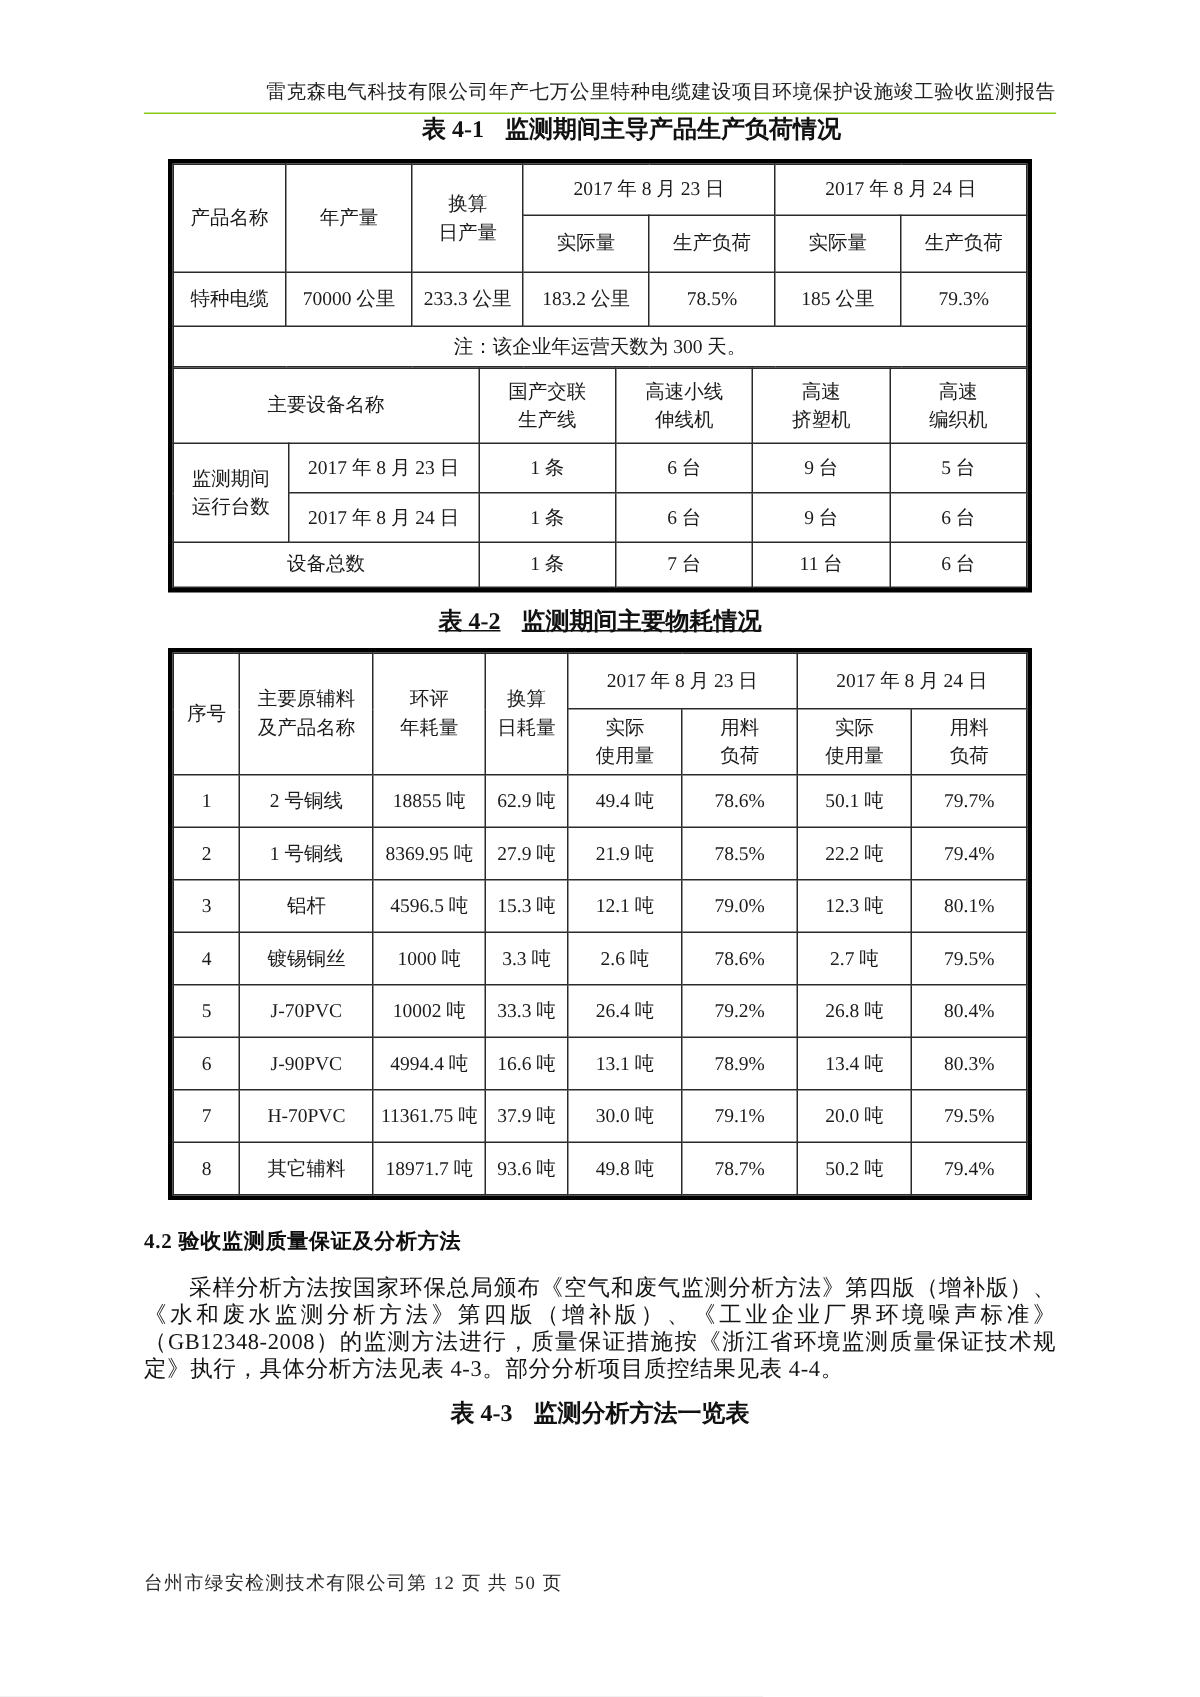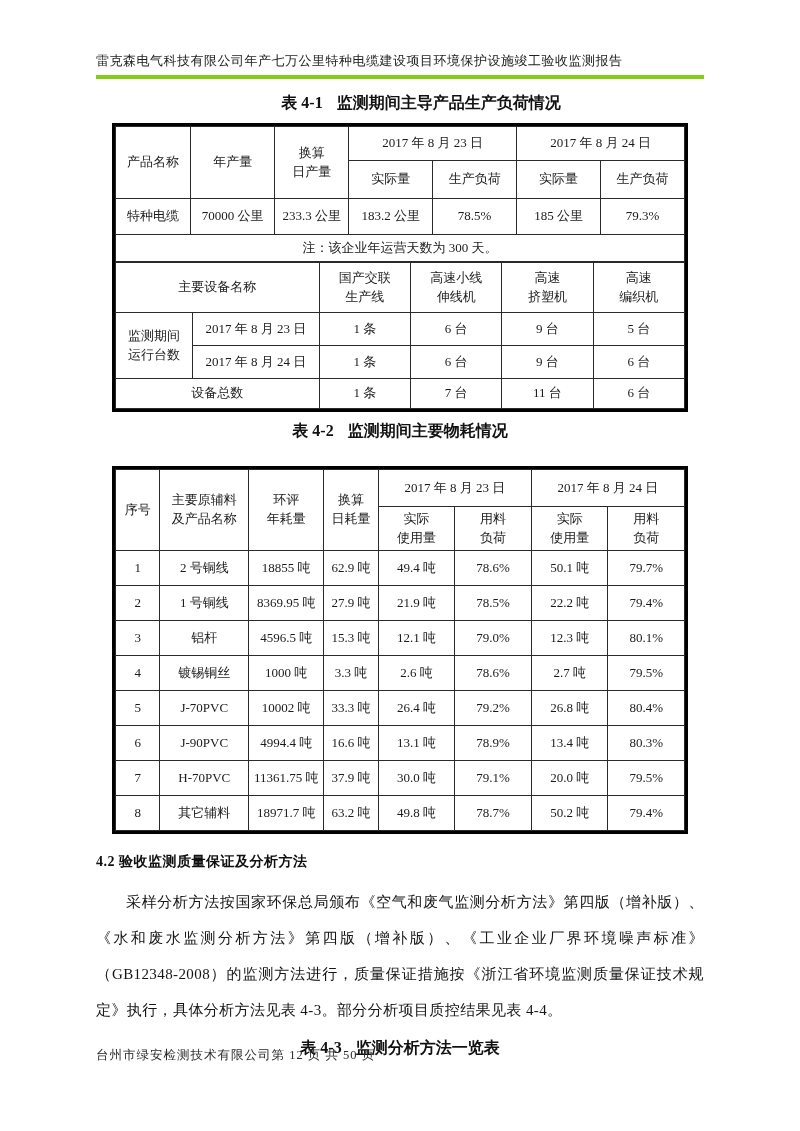--- a/index.html
+++ b/index.html
@@ -9,36 +9,36 @@
     width: 800px;
     height: 1131px;
     margin: 0 auto;
     background: #ffffff;
     font-family: "Liberation Serif", "DejaVu Serif", serif;
     color: #1b1b1b;
     overflow: hidden;
   }
   .doc-header {
     margin: 52px 96px 0 96px;
-    text-align: left;
+    text-align: right;
     font-size: 13px;
     letter-spacing: 0.5px;
     color: #222;
     padding-bottom: 5px;
-    border-bottom: 4px solid #84cc16;
+    border-bottom: 1px solid #84cc16;
   }
   .caption {
     text-align: center;
     font-weight: bold;
     font-size: 16px;
     color: #111;
   }
   .caption .cap-label { margin-right: 14px; }
-  .cap1 { margin-top: 14px; margin-bottom: 9px; padding-left: 42px; }
-  .cap2 { margin-top: 9px; margin-bottom: 24px; }
+  .cap1 { margin-top: 0; margin-bottom: 9px; padding-left: 42px; }
+  .cap2 { margin-top: 9px; margin-bottom: 7px; text-decoration: underline; }
   .cap3 { margin-top: 10px; }
   .tbl-wrap {
     width: 576px;
     margin: 0 auto;
     border: 3px solid #000;
     background: #fff;
   }
   table {
     width: 100%;
     border-collapse: collapse;
@@ -79,21 +79,21 @@
     font-size: 14px;
     font-weight: bold;
     letter-spacing: 0.5px;
     color: #0f0f0f;
   }
   .para2 {
     margin: 13px 96px 0 96px;
     font-size: 15px;
     letter-spacing: 0.4px;
     text-indent: 2em;
-    line-height: 36px;
+    line-height: 18px;
     text-align: justify;
     color: #151515;
   }
   .doc-footer {
     position: absolute;
     left: 96px;
     right: 96px;
     top: 1047px;
     display: flex;
     font-size: 12.5px;
@@ -307,21 +307,21 @@
         <td>37.9 吨</td>
         <td>30.0 吨</td>
         <td>79.1%</td>
         <td>20.0 吨</td>
         <td>79.5%</td>
       </tr>
       <tr class="h35">
         <td>8</td>
         <td>其它辅料</td>
         <td>18971.7 吨</td>
-        <td>63.2 吨</td>
+        <td>93.6 吨</td>
         <td>49.8 吨</td>
         <td>78.7%</td>
         <td>50.2 吨</td>
         <td>79.4%</td>
       </tr>
     </tbody>
       </table>
   </div>
 
 

